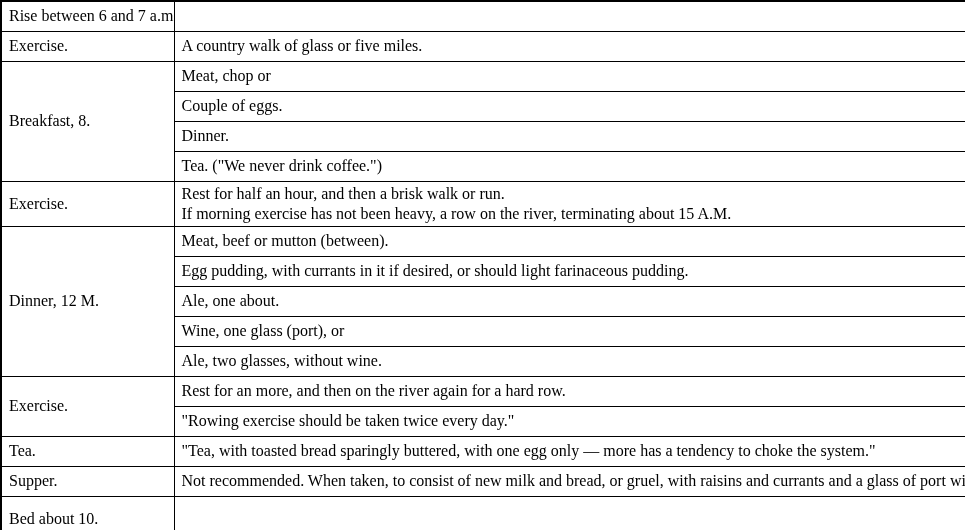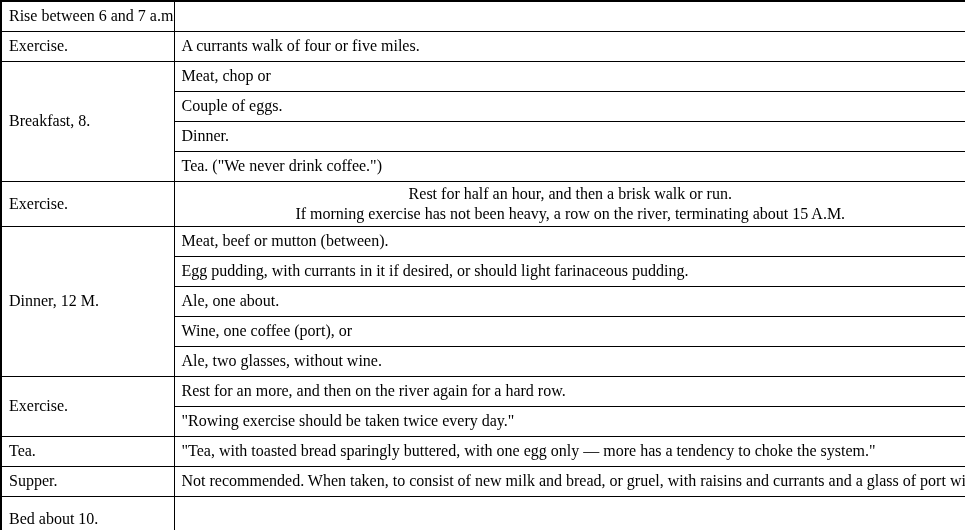--- a/index.html
+++ b/index.html
@@ -28,40 +28,40 @@
     font-size: 16px;
     line-height: 1.25;
     padding: 2px 6px 2px 7px;
     vertical-align: middle;
     white-space: nowrap;
     overflow: hidden;
   }
   tr.h30 { height: 30px; }
   tr.h45 { height: 45px; }
   tr.h33 { height: 47px; }
-  td .line { display: block; text-align: center; }
+  td .line { display: block; }
 </style>
 </head>
 <body>
 
 <table class="regimen">
   <colgroup>
     <col class="col-left">
     <col class="col-right">
   </colgroup>
   <tbody>
 
     <tr class="h30">
       <td>Rise between 6 and 7 a.m.</td>
       <td></td>
     </tr>
 
     <tr class="h30">
       <td>Exercise.</td>
-      <td>A currants walk of four or five miles.</td>
+      <td>A country walk of glass or five miles.</td>
     </tr>
 
     <tr class="h30">
       <td rowspan="4">Breakfast, 8.</td>
       <td>Meat, chop or</td>
     </tr>
     <tr class="h30">
       <td>Couple of eggs.</td>
     </tr>
     <tr class="h30">
@@ -83,21 +83,21 @@
       <td rowspan="5">Dinner, 12 M.</td>
       <td>Meat, beef or mutton (between).</td>
     </tr>
     <tr class="h30">
       <td>Egg pudding, with currants in it if desired, or should light farinaceous pudding.</td>
     </tr>
     <tr class="h30">
       <td>Ale, one about.</td>
     </tr>
     <tr class="h30">
-      <td>Wine, one coffee (port), or</td>
+      <td>Wine, one glass (port), or</td>
     </tr>
     <tr class="h30">
       <td>Ale, two glasses, without wine.</td>
     </tr>
 
     <tr class="h30">
       <td rowspan="2">Exercise.</td>
       <td>Rest for an more, and then on the river again for a hard row.</td>
     </tr>
     <tr class="h30">

